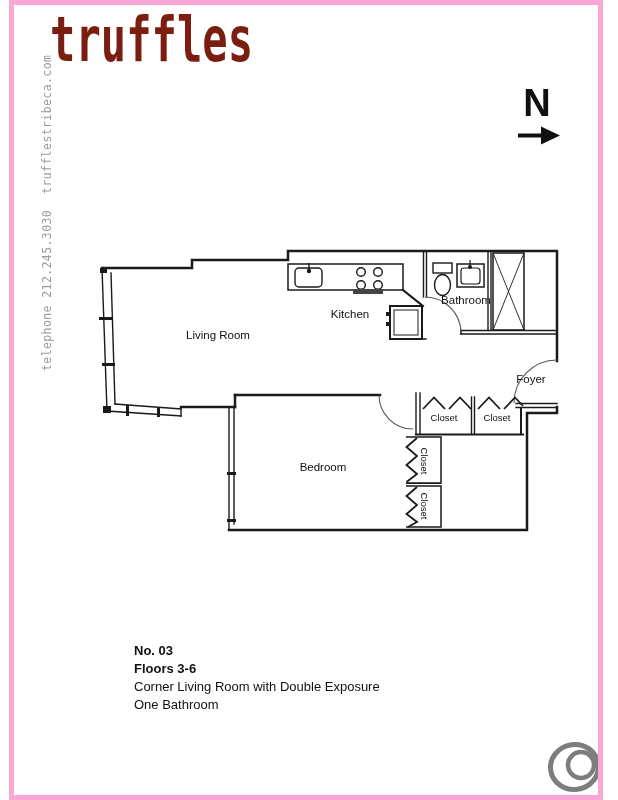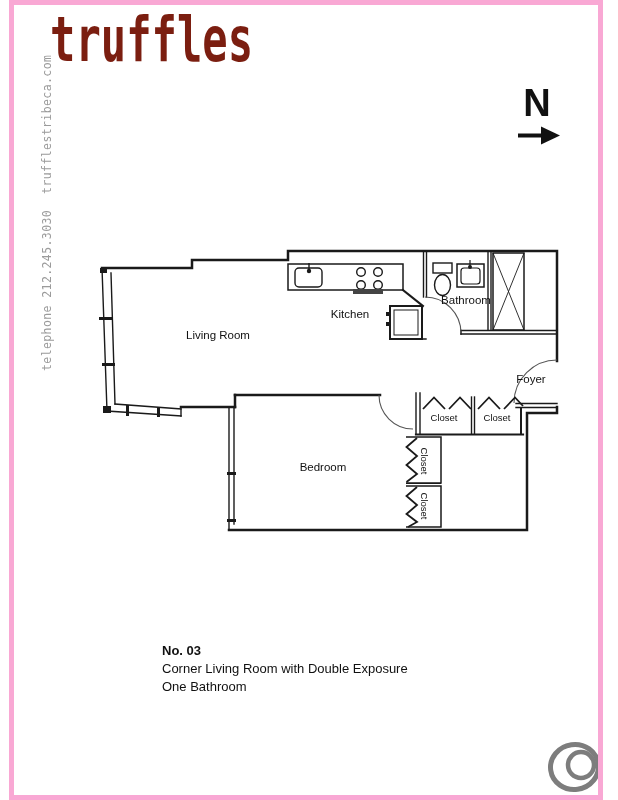--- a/index.html
+++ b/index.html
@@ -11,21 +11,21 @@
              font-weight:bold;font-size:62px;line-height:1;color:#7B1E10;
              transform:scaleX(0.68);transform-origin:0 0;white-space:nowrap;}
 
   
   #sidebar{position:absolute;left:26px;top:366px;transform:rotate(-90deg);transform-origin:0 0;
            font-family:"DejaVu Sans Mono",monospace;font-size:11.5px;letter-spacing:0.4px;
            color:#9B9B9B;white-space:nowrap;}
   #sidebar .gap{display:inline-block;width:16px;}
 
   
-  #unit-info{position:absolute;left:148px;top:637px;font-size:13px;line-height:18px;color:#111;}
+  #unit-info{position:absolute;left:120px;top:637px;font-size:13px;line-height:18px;color:#111;}
   #unit-info p{margin:0;}
   #unit-info p.b{font-weight:bold;}
 
   svg{position:absolute;left:0;top:0;}
   text.room{font-family:"Liberation Sans",sans-serif;font-size:11.5px;fill:#111;}
   text.closet{font-family:"Liberation Sans",sans-serif;font-size:9.5px;fill:#111;}
   text.north{font-family:"Liberation Sans",sans-serif;font-size:38px;font-weight:bold;fill:#111;}
 </style>
 </head>
 <body>
@@ -175,17 +175,18 @@
     </g>
 
     <g fill="none" stroke="#7d7d7d">
       <ellipse cx="560.5" cy="762" rx="24" ry="22.5" stroke-width="5" transform="rotate(-8 560.5 762)"></ellipse>
       <circle cx="567" cy="760" r="13" stroke-width="4.5"></circle>
     </g>
   </svg>
 
   <div id="unit-info">
     <p class="b">No. 03</p>
+    <p class="b">Floors 3-6</p>
     <p>Corner Living Room with Double Exposure</p>
     <p>One Bathroom</p>
   </div>
 
 </div>
 
 </body></html>

